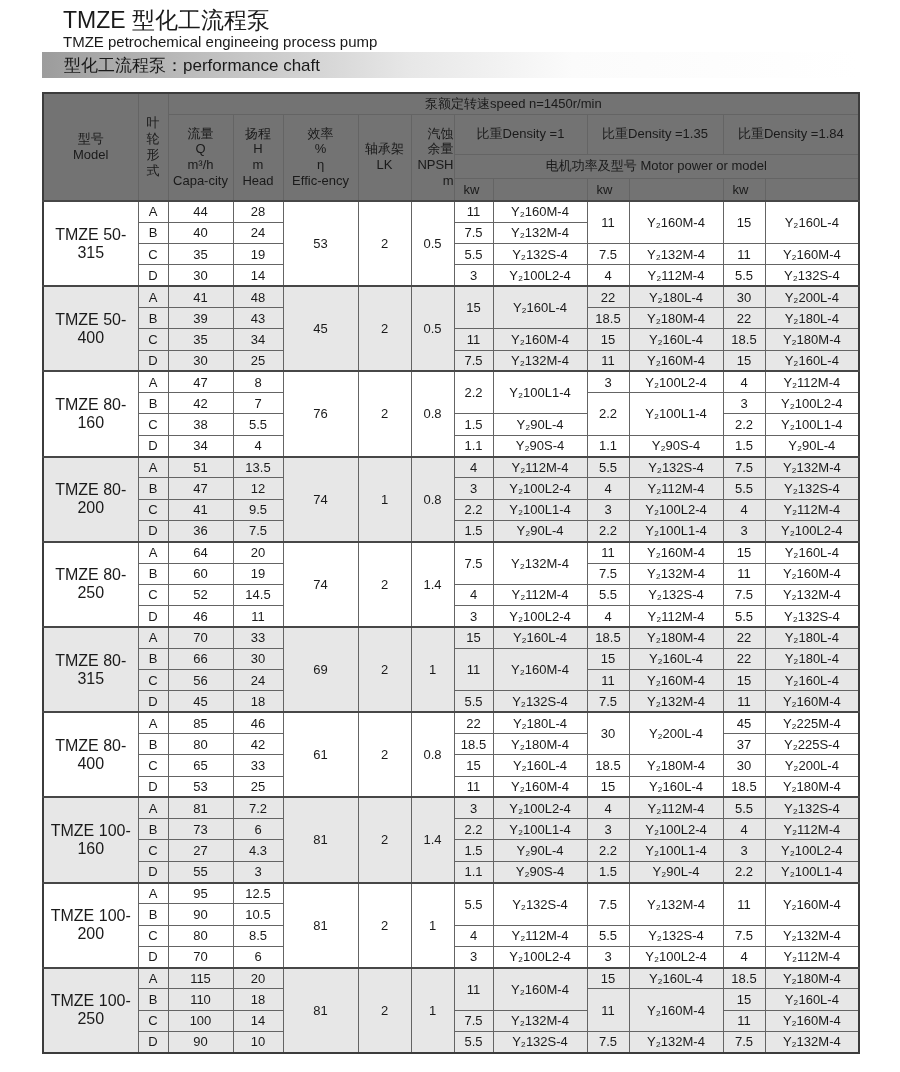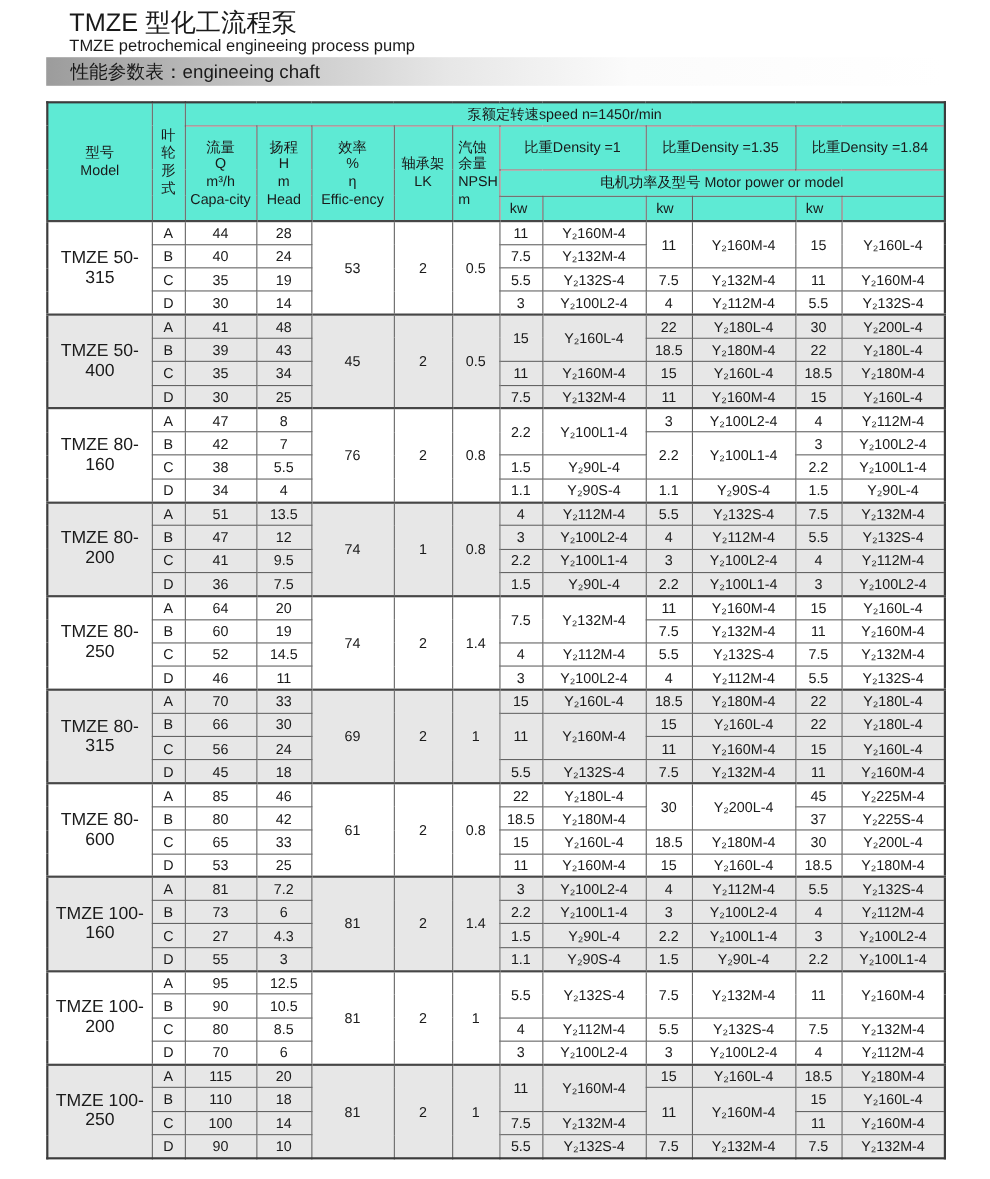--- a/index.html
+++ b/index.html
@@ -7,40 +7,40 @@
        font-family:"Liberation Sans","DejaVu Sans",sans-serif;color:#1a1a1a;}
   .title{position:absolute;left:63px;top:5px;font-size:23px;font-weight:normal;}
   .subtitle{position:absolute;left:63px;top:33px;font-size:15px;text-align:right;}
   .section-bar{position:absolute;left:42px;top:52px;width:816px;height:26px;box-sizing:border-box;
        background:linear-gradient(90deg,#9c9c9c 0%,#c2c2c2 22%,#e7e7e7 45%,#fbfbfb 65%,#fff 100%);
        display:flex;align-items:center;padding-left:22px;font-size:17px;}
   table{position:absolute;left:42px;top:92px;width:816px;border-collapse:collapse;table-layout:fixed;
        border:2px solid #3c3c3c;}
   th,td{border:1px solid #646464;font-weight:normal;font-size:13px;text-align:center;
        vertical-align:middle;padding:0;overflow:hidden;}
-  thead th{background:#5eead4;}
+  thead th{background:#737373;}
   thead tr:nth-child(1){height:21px;}
   thead tr:nth-child(2){height:40px;}
   thead tr:nth-child(3){height:24px;}
   thead tr:nth-child(4){height:23px;}
   tbody tr{height:21.3px;}
   .pre{white-space:pre-line;line-height:1.22;}
-  .npsh-h{text-align:left;padding-left:5px;}
+  .npsh-h{text-align:right;padding-left:5px;}
   .kwh{text-align:left;padding-left:9px;}
   tr.alt td{background:#e7e7e7;}
   tr.bstart td{border-top:2px solid #474747;}
   .c-model{font-size:16px;}
 </style>
 </head>
 <body>
 
 <div class="title">TMZE 型化工流程泵</div>
 <div class="subtitle">TMZE petrochemical engineeing process pump</div>
 <div class="section-bar">
-  <span>性能参数表：engineeing chaft</span>
+  <span>型化工流程泵：performance chaft</span>
 </div>
 
 <table>
   <colgroup>
     <col style="width:95px">
       <col style="width:30px">
       <col style="width:65px">
       <col style="width:50px">
     <col style="width:75px">
       <col style="width:53px">
@@ -366,21 +366,21 @@
         <td>45</td>
         <td>18</td>
         <td>5.5</td>
         <td class="c-motor">Y₂132S-4</td>
         <td>7.5</td>
         <td class="c-motor">Y₂132M-4</td>
         <td>11</td>
         <td class="c-motor">Y₂160M-4</td>
       </tr>
       <tr class="bstart">
-        <td class="c-model" rowspan="4">TMZE 80-600</td>
+        <td class="c-model" rowspan="4">TMZE 80-400</td>
         <td>A</td>
         <td>85</td>
         <td>46</td>
         <td rowspan="4">61</td>
         <td rowspan="4">2</td>
         <td rowspan="4">0.8</td>
         <td>22</td>
         <td class="c-motor">Y₂180L-4</td>
         <td rowspan="2">30</td>
         <td class="c-motor" rowspan="2">Y₂200L-4</td>

